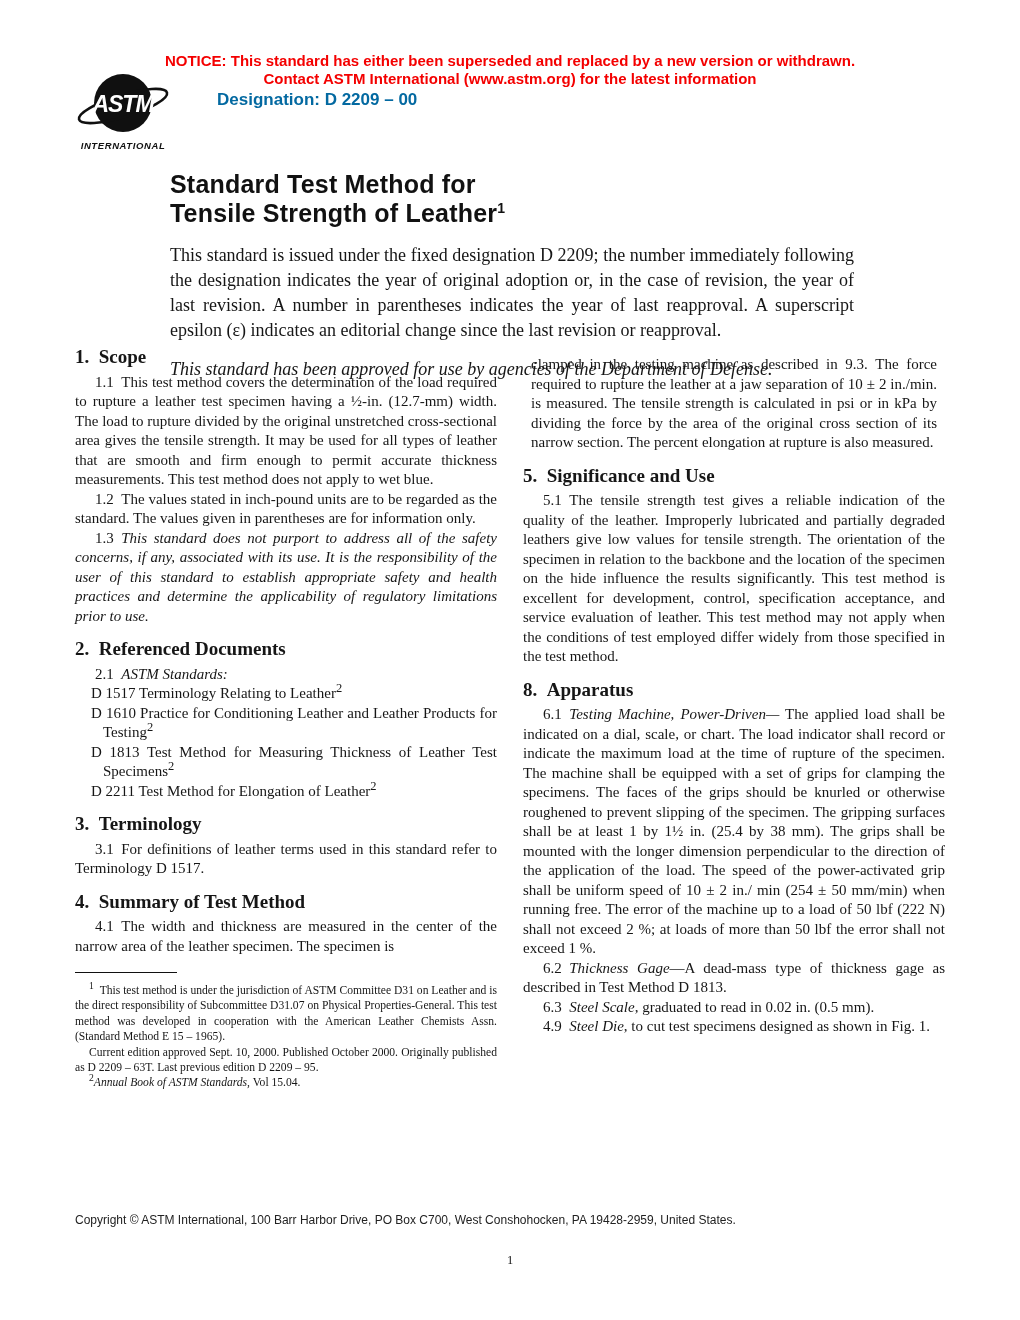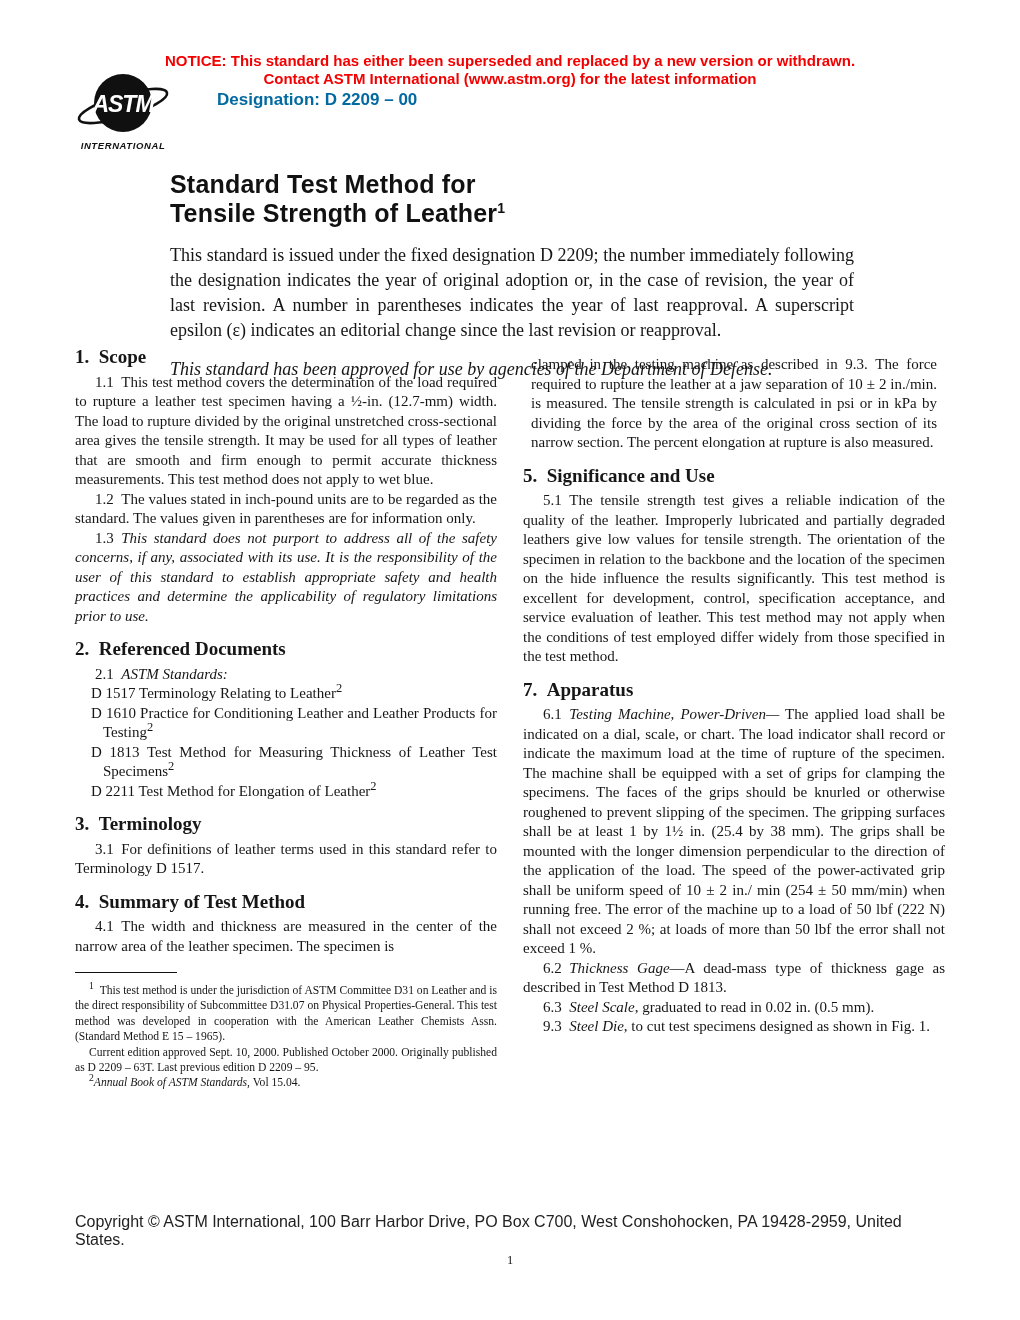--- a/index.html
+++ b/index.html
@@ -48,21 +48,21 @@
   .ital{font-style:italic;}
   ul.refs{list-style:none;margin:0;padding:0;}
   ul.refs li{padding-left:28px;text-indent:-12px;}
   
   .fnblock{margin-top:16px;}
   .fnrule{width:102px;border-top:1.6px solid #111;margin-bottom:10px;}
   p.fn{margin:0;font-size:11.6px;line-height:15.4px;text-indent:14px;text-align:justify;}
   
   .copyright{
     position:absolute;top:1213px;left:75px;right:75px;
-    font-family:"Liberation Sans", sans-serif;font-size:16px;color:#222;
+    font-family:"Liberation Sans", sans-serif;font-size:12px;color:#222;
   }
   .pageno{position:absolute;top:1253px;left:0;right:0;text-align:center;font-size:12.5px;}
   sup{line-height:0;}
 </style>
 </head>
 <body>
 
 <div class="page">
 
   <div class="notice" style="color: rgb(244, 0, 0);">
@@ -122,25 +122,25 @@
         <p class="fn"><sup>2</sup><span class="ital">Annual Book of ASTM Standards,</span><span> Vol 15.04.</span></p>
       </div>
     </div>
 
     <div class="col">
       <p class="cont">clamped in the testing machine as described in 9.3. The force required to rupture the leather at a jaw separation of 10 ± 2 in./min. is measured. The tensile strength is calculated in psi or in kPa by dividing the force by the area of the original cross section of its narrow section. The percent elongation at rupture is also measured.</p>
 
       <h2 class="sect">5. Significance and Use</h2>
       <p class="para">5.1 The tensile strength test gives a reliable indication of the quality of the leather. Improperly lubricated and partially degraded leathers give low values for tensile strength. The orientation of the specimen in relation to the backbone and the location of the specimen on the hide influence the results significantly. This test method is excellent for development, control, specification acceptance, and service evaluation of leather. This test method may not apply when the conditions of test employed differ widely from those specified in the test method.</p>
 
-      <h2 class="sect">7. Apparatus</h2>
+      <h2 class="sect">8. Apparatus</h2>
       <p class="para"><span>6.1 </span><span class="ital">Testing Machine, Power-Driven—</span><span> The applied load shall be indicated on a dial, scale, or chart. The load indicator shall record or indicate the maximum load at the time of rupture of the specimen. The machine shall be equipped with a set of grips for clamping the specimens. The faces of the grips should be knurled or otherwise roughened to prevent slipping of the specimen. The gripping surfaces shall be at least 1 by 1½ in. (25.4 by 38 mm). The grips shall be mounted with the longer dimension perpendicular to the direction of the application of the load. The speed of the power-activated grip shall be uniform speed of 10 ± 2 in./ min (254 ± 50 mm/min) when running free. The error of the machine up to a load of 50 lbf (222 N) shall not exceed 2 %; at loads of more than 50 lbf the error shall not exceed 1 %.</span></p>
       <p class="para"><span>6.2 </span><span class="ital">Thickness Gage</span><span>—A dead-mass type of thickness gage as described in Test Method D 1813.</span></p>
       <p class="para"><span>6.3 </span><span class="ital">Steel Scale</span><span>, graduated to read in 0.02 in. (0.5 mm).</span></p>
-      <p class="para"><span>9.3 </span><span class="ital">Steel Die</span><span>, to cut test specimens designed as shown in Fig. 1.</span></p>
+      <p class="para"><span>4.9 </span><span class="ital">Steel Die</span><span>, to cut test specimens designed as shown in Fig. 1.</span></p>
     </div>
 
   </div>
 
   <div class="copyright">Copyright © ASTM International, 100 Barr Harbor Drive, PO Box C700, West Conshohocken, PA 19428-2959, United States.</div>
   <div class="pageno">1</div>
 
 </div>
 
 </body></html>

